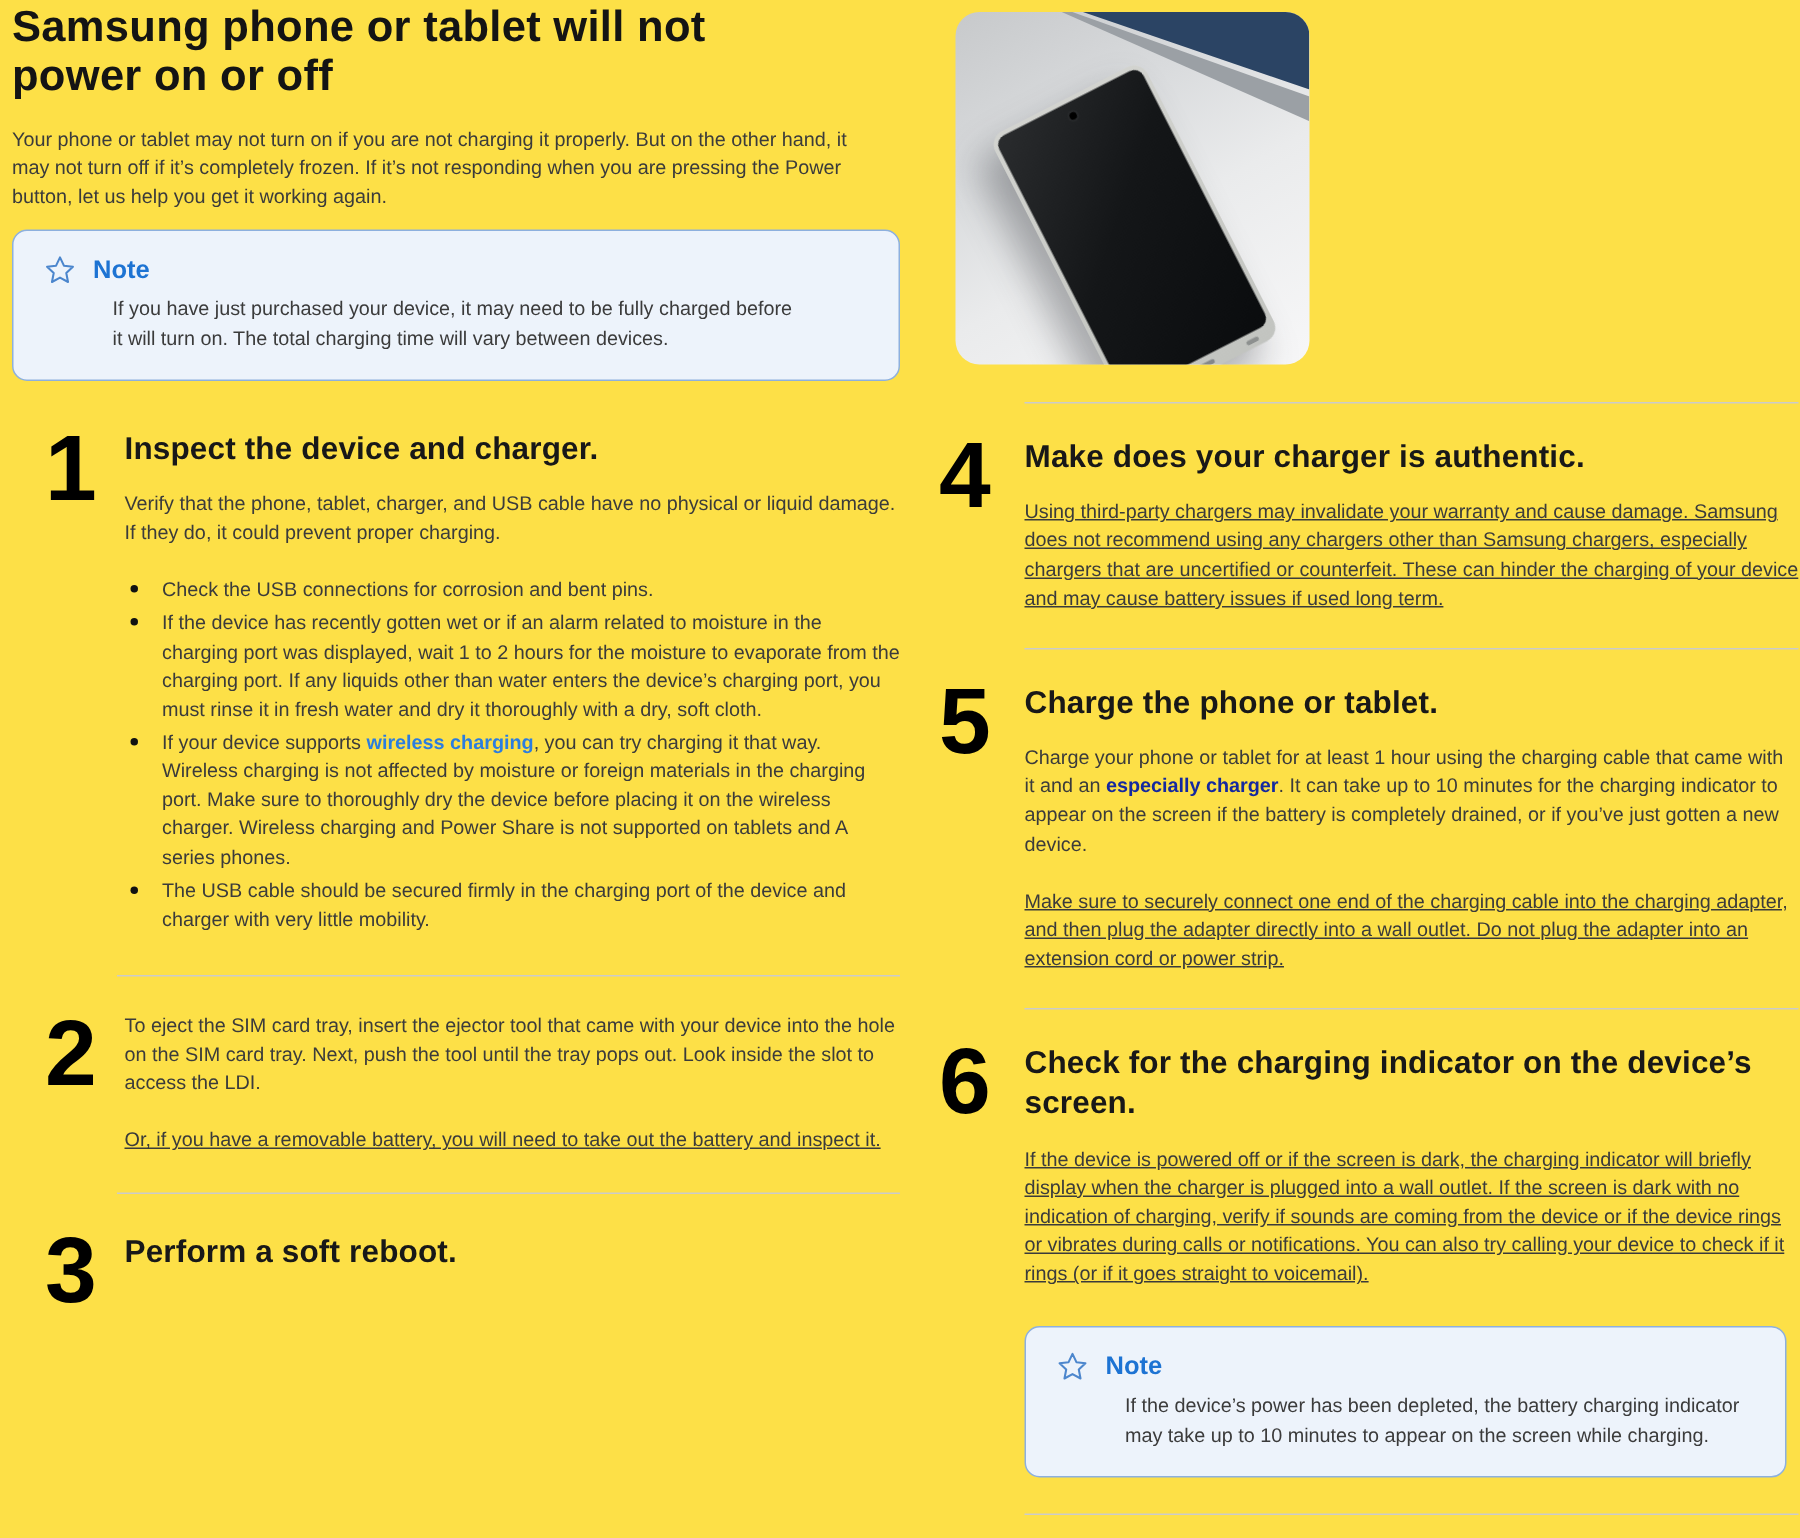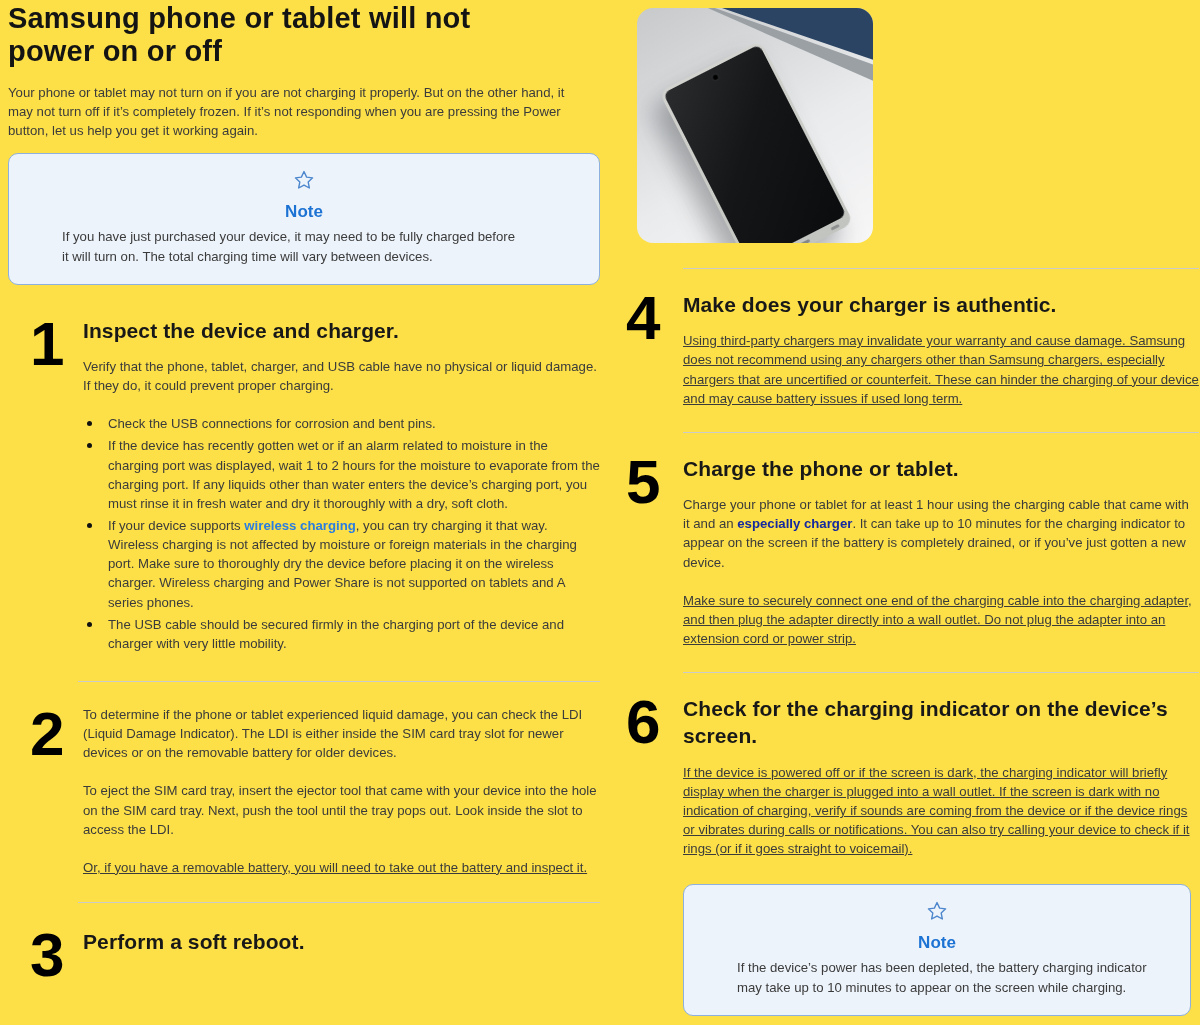--- a/index.html
+++ b/index.html
@@ -17,23 +17,23 @@
     font-size:29px; line-height:1.15; font-weight:800; color:#141414;
     letter-spacing:.2px;
   }
   p.intro { margin:0 0 13px; max-width:572px; font-size:13.2px; line-height:1.45; color:#3b3b3b; }
 
   
   .note-box {
     border:1.5px solid #8db0de; border-radius:10px; background:#edf3fb;
     padding:15px 20px 17px;
   }
-  .note-head { display:flex; align-items:center; gap:11px; margin:0 0 5px;flex-direction:column; }
+  .note-head { display:flex; align-items:center; gap:11px; margin:0 0 5px; }
   .note-title { font-size:17px; font-weight:700; color:#1d73d3; }
-  .note-text { margin:0 0 0 33px; font-size:13.2px; line-height:1.5; color:#3b3b3b; }
+  .note-text { margin:0 0 0 46px; font-size:13.2px; line-height:1.5; color:#3b3b3b; }
   .col-left  .note-text { max-width:462px; }
   .col-right .note-box  { margin:26px 0 0 63px; width:508px; }
   .col-right .note-text { max-width:452px; }
 
   
   .steps { margin-top:30px; }
   .step { display:grid; }
   .col-left  .step { grid-template-columns:75px 1fr; }
   .col-right .step { grid-template-columns:63px 1fr; }
   .num {
@@ -145,21 +145,20 @@
             <li><span>The USB cable should be secured firmly in the charging port of the device and charger with very little mobility.</span></li>
           </ul>
         </div>
       </div>
 
       <hr class="divider">
 
       <div class="step">
         <div class="num">2</div>
         <div class="step-content">
-          <p>To determine if the phone or tablet experienced liquid damage, you can check the LDI (Liquid Damage Indicator). The LDI is either inside the SIM card tray slot for newer devices or on the removable battery for older devices.</p>
           <p>To eject the SIM card tray, insert the ejector tool that came with your device into the hole on the SIM card tray. Next, push the tool until the tray pops out. Look inside the slot to access the LDI.</p>
           <p>Or, if you have a removable battery, you will need to take out the battery and inspect it.</p>
         </div>
       </div>
 
       <hr class="divider">
 
       <div class="step">
         <div class="num">3</div>
         <div class="step-content">

